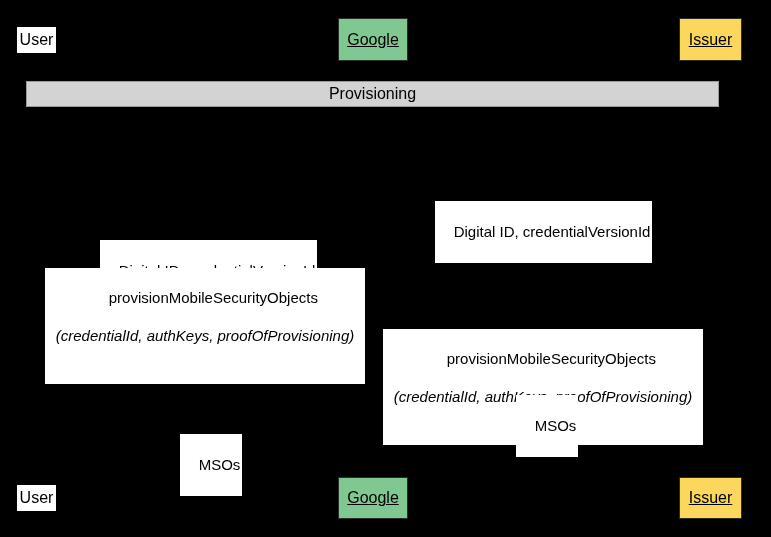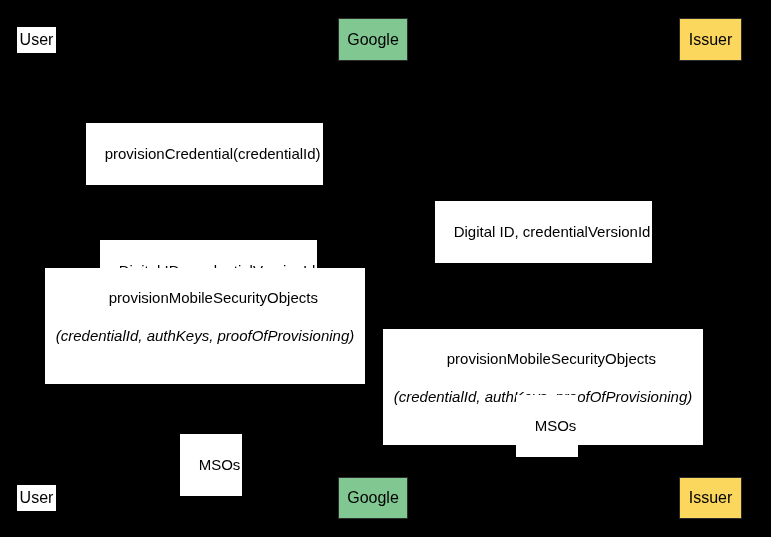--- a/index.html
+++ b/index.html
@@ -28,20 +28,21 @@
     line-height: 1.1;
     white-space: nowrap;
   }
   .participant.plain {
     background: #ffffff;
     border: none;
     font-size: 16px;
   }
   .participant.filled {
     border: 1px solid #2b2b2b;
+    text-decoration: underline;
   }
   
   .group-band {
     position: absolute;
     box-sizing: border-box;
     background: #d3d3d3;
     border: 1px solid #9a9a9a;
     display: flex;
     align-items: center;
     justify-content: center;
@@ -79,24 +80,24 @@
   </div>
 
   <div class="participant filled" style="left:338px; top:18px; width:70px; height:43px; background:#80c792;">
     <span>Google</span>
   </div>
 
   <div class="participant filled" style="left:679px; top:18px; width:63px; height:43px; background:#fbd75e;">
     <span>Issuer</span>
   </div>
 
+  <div class="group-band" style="left:26px; top:81px; width:693px; height:26px;">
+    <span>Provisioning</span>
+  </div>
 
-  <div class="msg single" style="left:86px; top:123px;">
-    <span>provisionCredential(credentialId)</span>
-  </div>
 
 
   <div class="msg single" style="left:435px; top:201px;">
     <span>Digital ID, credentialVersionId</span>
   </div>
 
   <div class="msg single" style="left:100px; top:240px;">
     <span>Digital ID, credentialVersionId</span>
   </div>
 

